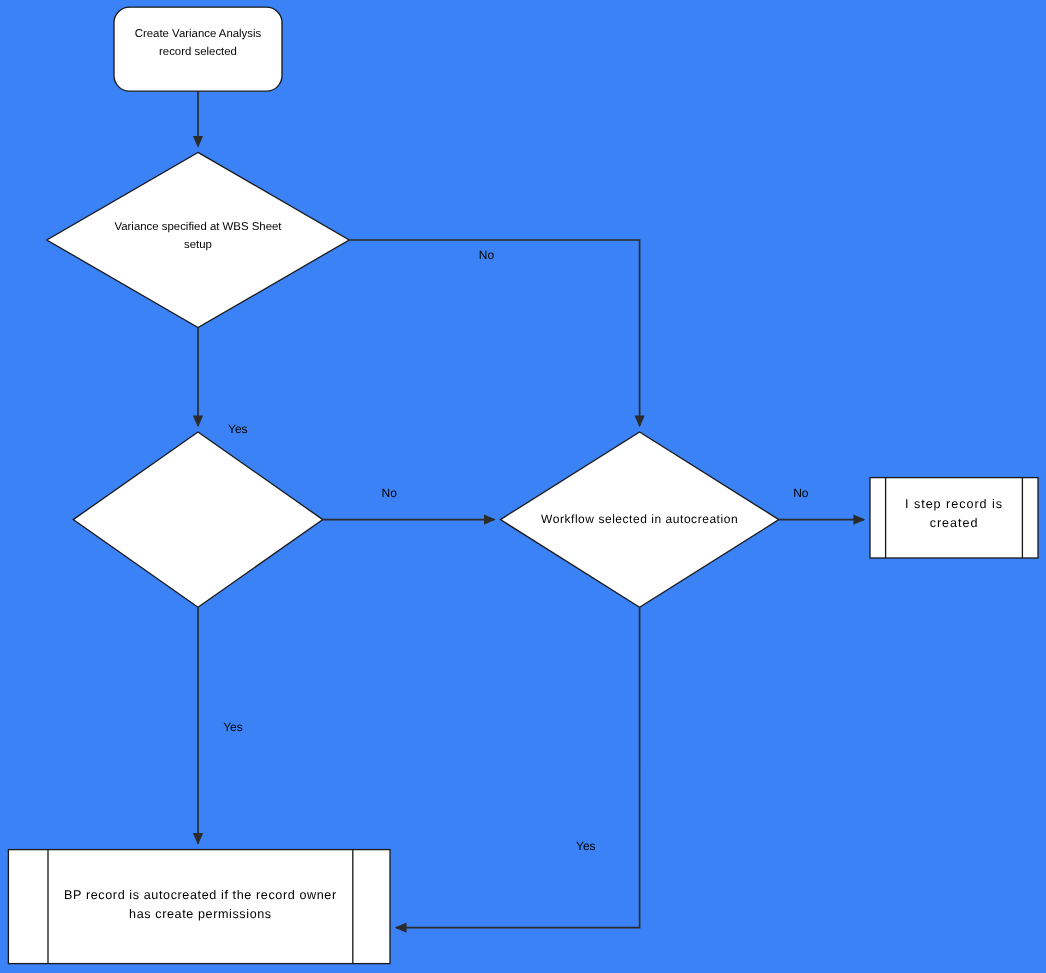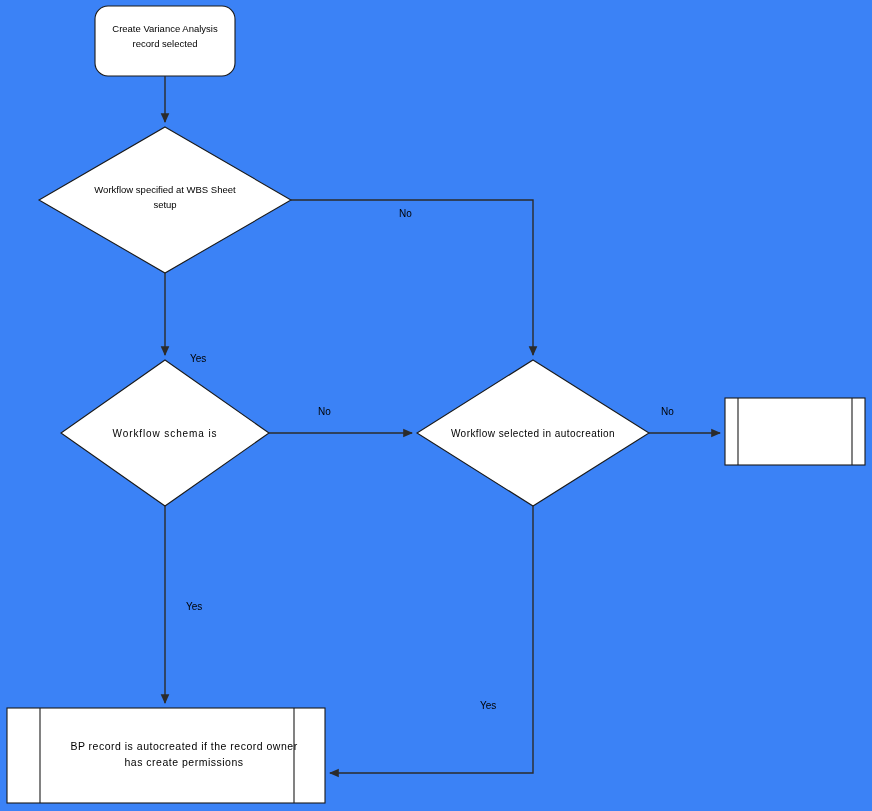--- a/index.html
+++ b/index.html
@@ -120,29 +120,30 @@
     <path class="conn" d="M 165 506 L 165 703" marker-end="url(#arrow)"></path>
 
     <path class="conn" d="M 649 433 L 720 433" marker-end="url(#arrow)"></path>
 
     <path class="conn" d="M 533 506 L 533 773 L 330 773" marker-end="url(#arrow)"></path>
   </svg>
 
   <div class="node-label lbl-start" style="left:95px; top:22px; width:140px;">Create Variance Analysis
 record selected</div>
 
-  <div class="node-label lbl-d1" style="left:45px; top:183px; width:240px;">Workflow specified at WBS Sheet
+  <div class="node-label lbl-d1" style="left:45px; top:183px; width:240px;">Variance specified at WBS Sheet
 setup</div>
 
-  <div class="node-label lbl-d2" style="left:65px; top:426px; width:200px;">Workflow schema is</div>
 
   <div class="node-label lbl-d3" style="left:423px; top:426px; width:220px;">Workflow selected in autocreation</div>
 
+  <div class="node-label lbl-proc-right" style="left:740px; top:412px; width:110px;">I step record is
+created</div>
 
-  <div class="node-label lbl-proc-bottom" style="left:42px; top:738px; width:284px;">BP record is autocreated if the record owner
+  <div class="node-label lbl-proc-bottom" style="left:42px; top:738px; width:250px;">BP record is autocreated if the record owner
 has create permissions</div>
 
   <div class="edge-label" style="left:399px; top:208px;">No</div>
 
   <div class="edge-label" style="left:190px; top:353px;">Yes</div>
 
   <div class="edge-label" style="left:318px; top:406px;">No</div>
 
   <div class="edge-label" style="left:186px; top:601px;">Yes</div>
 

